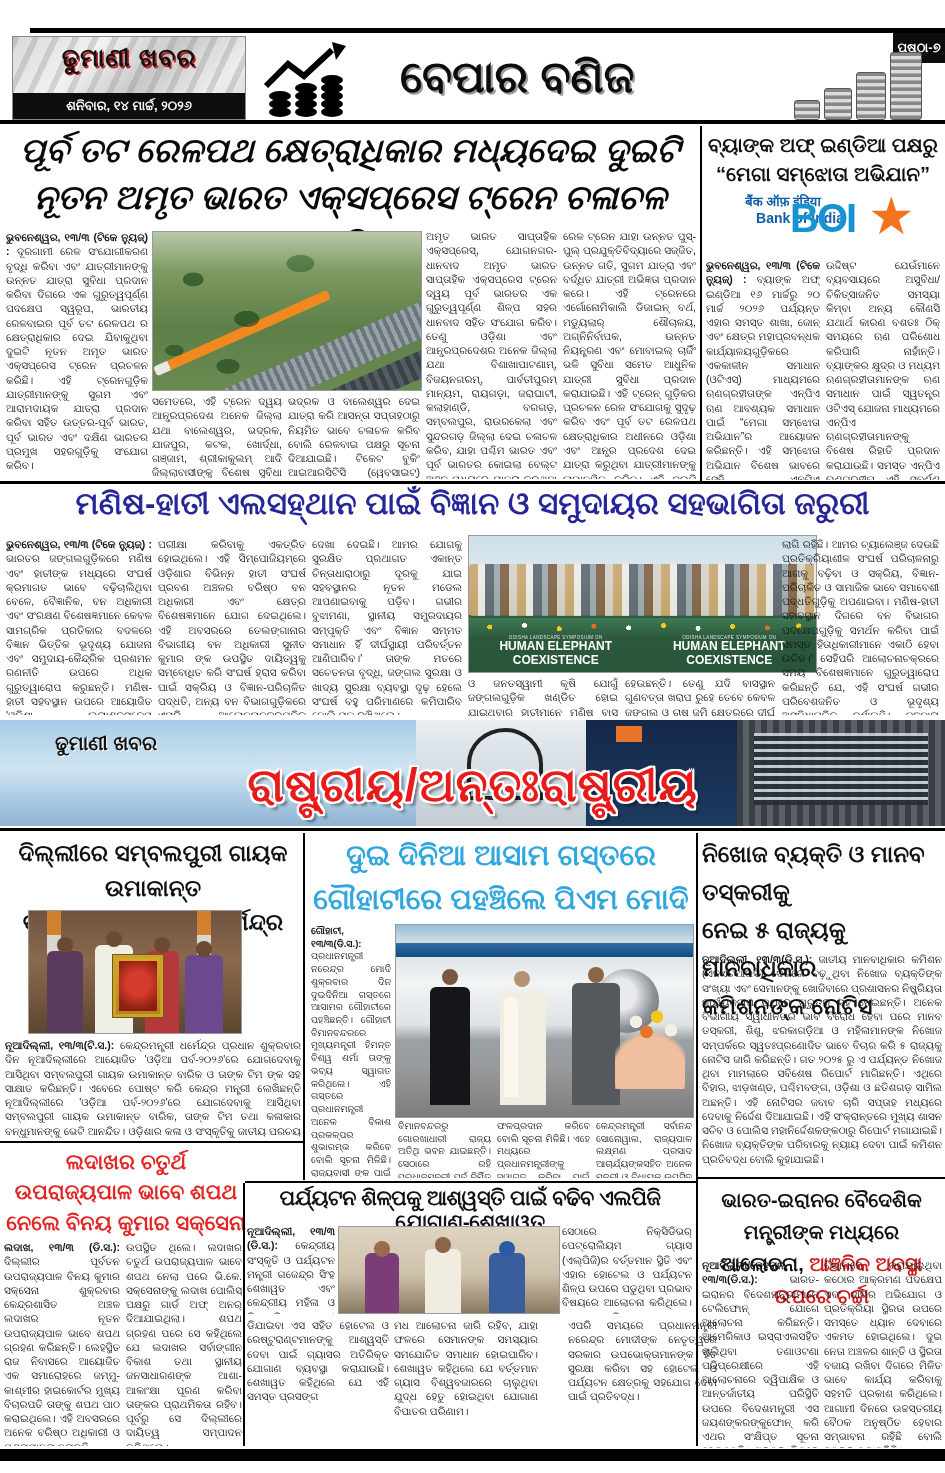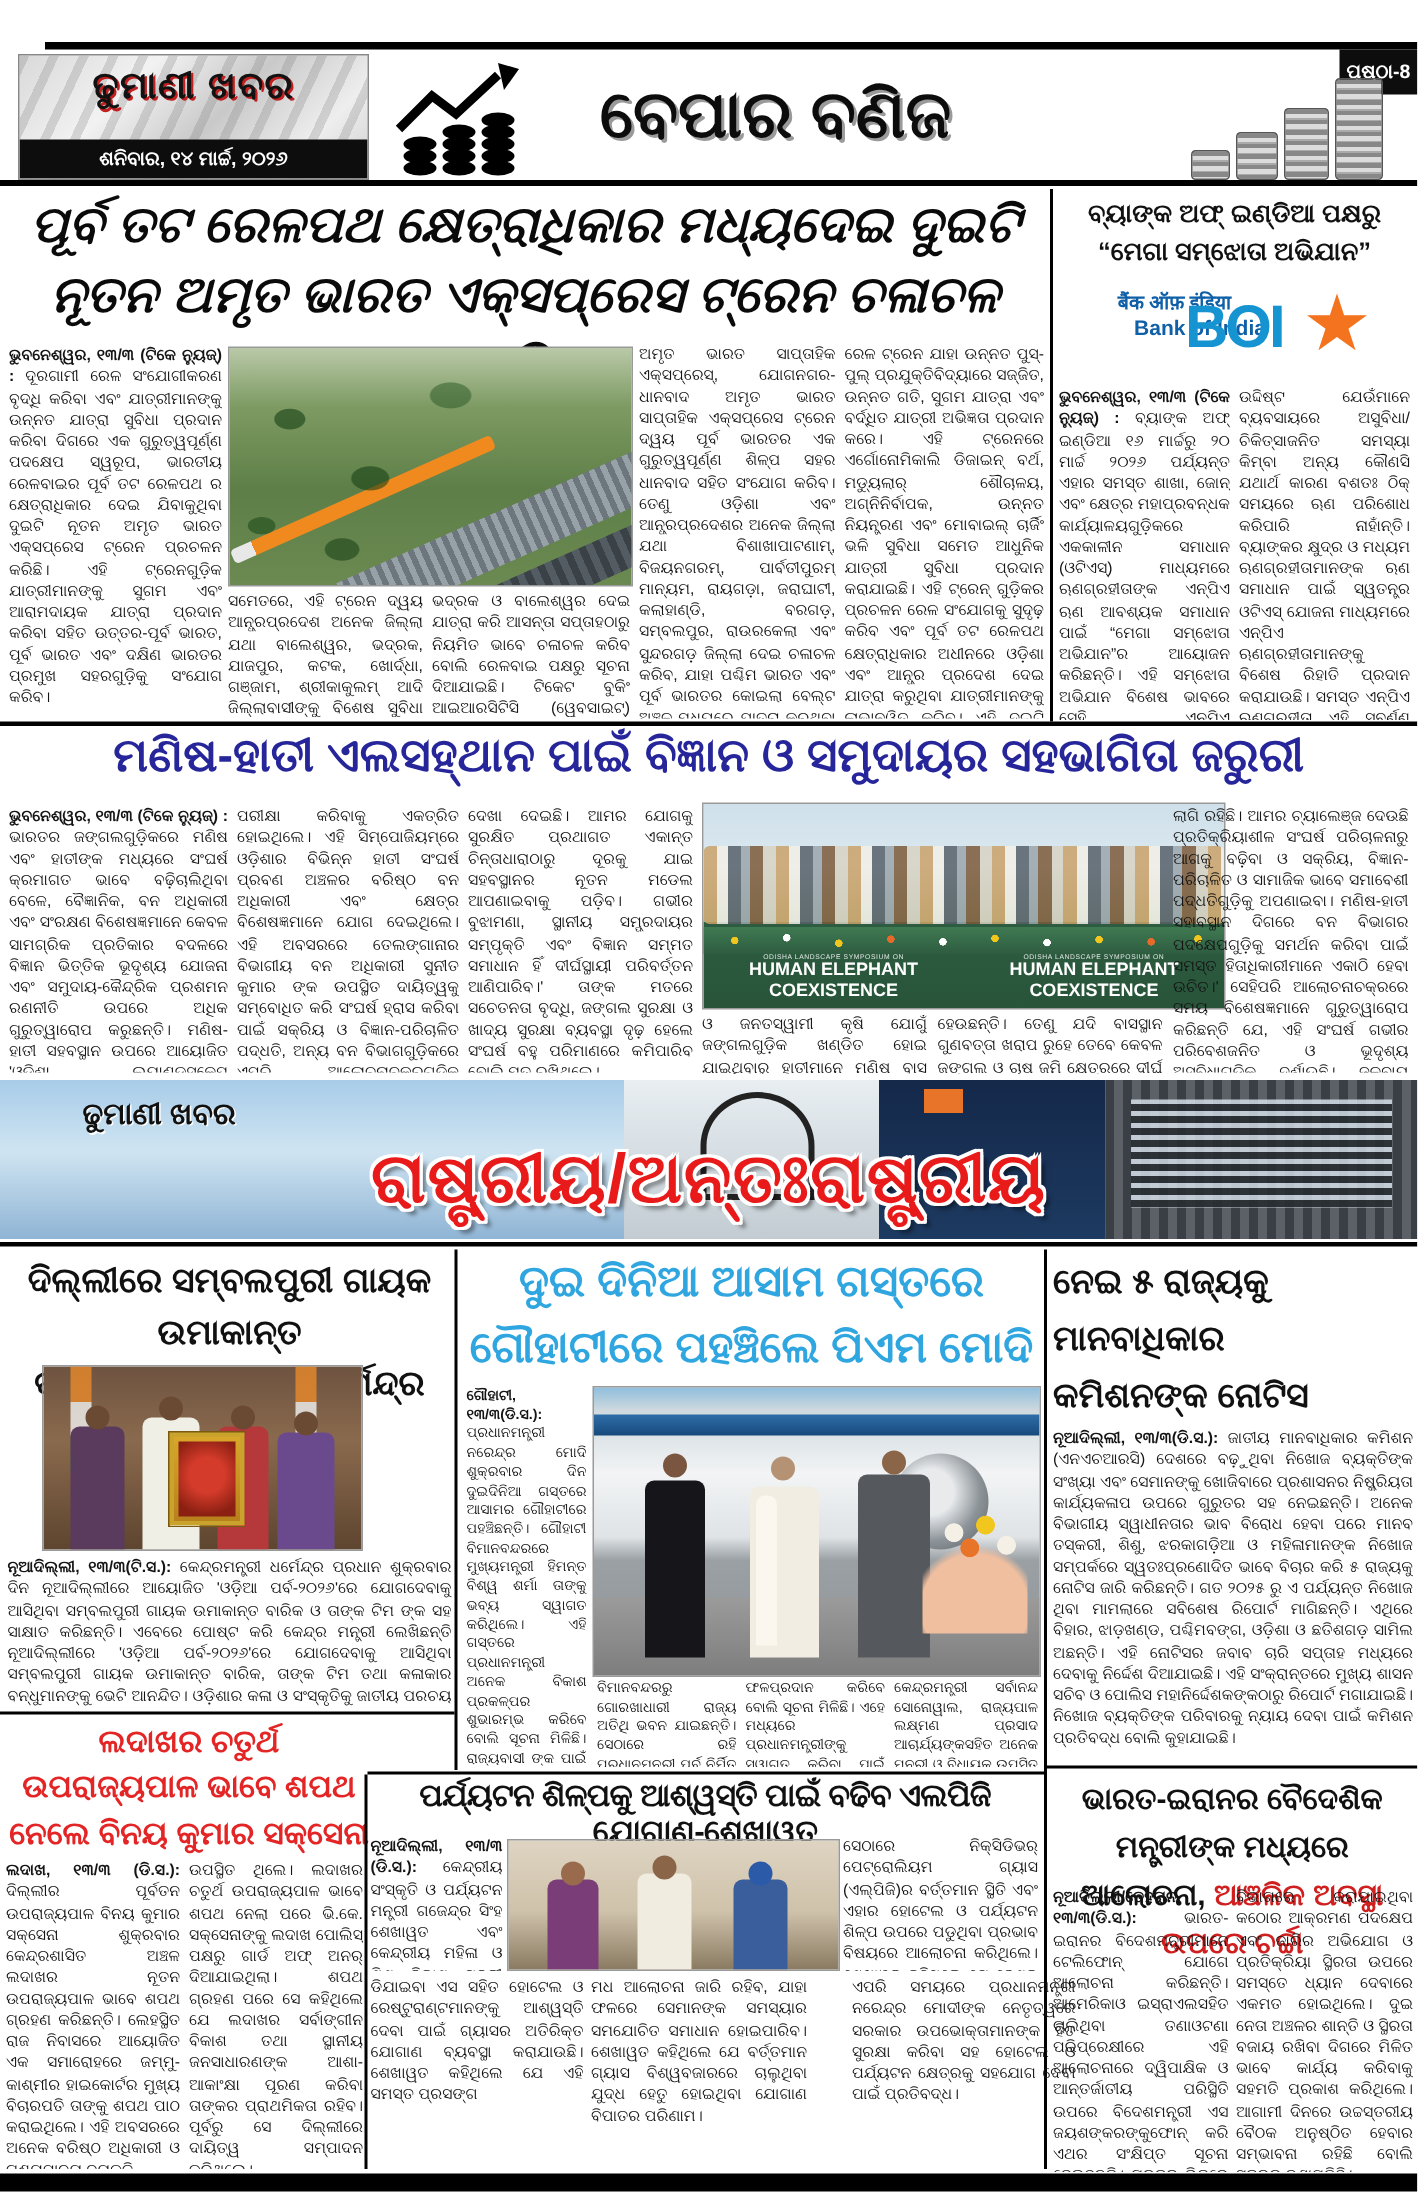--- a/index.html
+++ b/index.html
@@ -24,21 +24,21 @@
   .coin-stack{position:absolute;bottom:0;background:
      repeating-linear-gradient(180deg,#888 0 3px,#dcdcdc 3px 6px,#aaa 6px 7px);
      border:1px solid #555;border-radius:3px;}
   
   .col{position:absolute;text-align:justify;font-size:10.5px;line-height:1.36;color:#141414;overflow:hidden;}
   .col .dl{font-weight:bold;}
   .small{font-size:9.5px;line-height:1.34;}
   
   #lead-headline{left:0;top:127px;width:700px;text-align:center;font-size:34px;font-weight:bold;
      line-height:1.38;color:#0a0a0a;font-style:italic;}
-  #boi-headline{left:704px;top:131px;width:238px;text-align:center;font-size:17px;font-weight:bold;line-height:1.45;}
+  #boi-headline{left:704px;top:131px;width:238px;text-align:center;font-size:20px;font-weight:bold;line-height:1.45;}
   #elephant-headline{left:0;top:486px;width:945px;text-align:center;font-size:31px;font-weight:bold;color:#26269a;}
   #pradhan-headline{left:4px;top:836px;width:298px;text-align:center;font-size:23px;font-weight:bold;line-height:1.5;}
   #modi-headline{left:306px;top:834px;width:390px;text-align:center;font-size:29px;font-weight:bold;
      color:#2fa6df;line-height:1.5;}
   #nhrc-headline{left:702px;top:836px;width:242px;text-align:left;font-size:23px;font-weight:bold;line-height:1.65;}
   #ladakh-headline{left:2px;top:1147px;width:248px;text-align:center;font-size:21px;font-weight:bold;
      color:#e42525;line-height:1.45;}
   #tourism-headline{left:245px;top:1186px;width:450px;text-align:center;font-size:21px;font-weight:bold;
      letter-spacing:-0.5px;}
   #iran-headline{left:698px;top:1184px;width:247px;text-align:center;font-size:20px;font-weight:bold;line-height:1.6;}
@@ -162,21 +162,21 @@
       <ellipse cx="74" cy="72" rx="11" ry="5" fill="#000"></ellipse>
         <ellipse cx="74" cy="64" rx="11" ry="5" fill="#000"></ellipse>
         <ellipse cx="74" cy="56" rx="11" ry="5" fill="#000"></ellipse>
         <ellipse cx="74" cy="48" rx="11" ry="5" fill="#000"></ellipse>
         <ellipse cx="74" cy="40" rx="11" ry="5" fill="#000"></ellipse>
     </svg>
   </div>
 
   <div class="abs" id="section-title">ବେପାର ବଣିଜ</div>
 
-  <div class="abs" id="page-badge">ପୃଷ୍ଠା-8</div>
+  <div class="abs" id="page-badge">ପୃଷ୍ଠା-୭</div>
 
   <div class="abs" style="left:790px;top:50px;width:155px;height:70px;">
     <div class="coin-stack" style="left:4px;width:24px;height:18px;"></div>
     <div class="coin-stack" style="left:34px;width:26px;height:30px;"></div>
     <div class="coin-stack" style="left:66px;width:28px;height:46px;"></div>
     <div class="coin-stack" style="left:100px;width:30px;height:66px;"></div>
   </div>
 
   <div class="abs rule" style="left:0;top:120px;width:945px;height:4px;"></div>
 
@@ -333,20 +333,21 @@
     <div class="fig" style="left:176px;top:58px;width:48px;height:122px;background:#55585c;"></div>
       <div class="head" style="left:192px;top:42px;background:#8a6548;"></div>
     <div class="bouquet"></div>
   </div>
 
   <div class="col small" style="left:398px;top:1120px;width:93px;height:58px;">ବିମାନବନ୍ଦରରୁ ଗୋରଖାଧାରୀ ରାଜ୍ୟ ଅତିଥି ଭବନ ଯାଇଛନ୍ତି। ସେଠାରେ ରହି ପ୍ରଧାନମନ୍ତ୍ରୀ ପୂର୍ବ ନିର୍ମିତ ବିଭିନ୍ନ କାର୍ଯ୍ୟକ୍ରମରେ ଯୋଗ ଦେବେ।</div>
   <div class="col small" style="left:497px;top:1120px;width:93px;height:58px;">ଫଳପ୍ରଦାନ କରିବେ ବୋଲି ସୂଚନା ମିଳିଛି। ଏହେ ମଧ୍ୟରେ ପ୍ରଧାନମନ୍ତ୍ରୀଙ୍କୁ ସ୍ୱାଗତ କରିବା ପାଇଁ ବିମାନବନ୍ଦରରେ ଦିପକ ଶିଙ୍କର୍,</div>
   <div class="col small" style="left:596px;top:1120px;width:96px;height:58px;">କେନ୍ଦ୍ରମନ୍ତ୍ରୀ ସର୍ବାନନ୍ଦ ସୋନୋୱାଲ, ରାଜ୍ୟପାଳ ଲକ୍ଷ୍ମଣ ପ୍ରସାଦ ଆଚାର୍ଯ୍ୟଙ୍କସହିତ ଅନେକ ମନ୍ତ୍ରୀ ଓ ବିଧାୟକ ଉପସ୍ଥିତ ଥିଲେ।</div>
 
   <div class="abs" id="nhrc-headline">
+    <div>ନିଖୋଜ ବ୍ୟକ୍ତି ଓ ମାନବ ତସ୍କରୀକୁ</div>
     <div>ନେଇ ୫ ରାଜ୍ୟକୁ ମାନବାଧିକାର</div>
     <div>କମିଶନଙ୍କ ନୋଟିସ</div>
   </div>
   <div class="col" style="left:702px;top:952px;width:240px;height:222px;">
     <span class="dl">ନୂଆଦିଲ୍ଲୀ, ୧୩/୩(ଡି.ସ.):</span>
     <span>ଜାତୀୟ ମାନବାଧିକାର କମିଶନ (ଏନଏଚଆରସି) ଦେଶରେ ବଢ଼ୁଥିବା ନିଖୋଜ ବ୍ୟକ୍ତିଙ୍କ ସଂଖ୍ୟା ଏବଂ ସେମାନଙ୍କୁ ଖୋଜିବାରେ ପ୍ରଶାସନର ନିଷ୍କ୍ରିୟତା କାର୍ଯ୍ୟକଳାପ ଉପରେ ଗୁରୁତର ସହ ନେଇଛନ୍ତି। ଅନେକ ବିଭାଗୀୟ ସ୍ୱାଧୀନତାର ଭାବ ବିରୋଧ ହେବା ପରେ ମାନବ ତସ୍କରୀ, ଶିଶୁ, ଝରକାଗଡ଼ିଆ ଓ ମହିଳାମାନଙ୍କ ନିଖୋଜ ସମ୍ପର୍କରେ ସ୍ୱତଃପ୍ରଣୋଦିତ ଭାବେ ବିଚାର କରି ୫ ରାଜ୍ୟକୁ ନୋଟିସ ଜାରି କରିଛନ୍ତି। ଗତ ୨୦୨୫ ରୁ ଏ ପର୍ଯ୍ୟନ୍ତ ନିଖୋଜ ଥିବା ମାମଲାରେ ସବିଶେଷ ରିପୋର୍ଟ ମାଗିଛନ୍ତି। ଏଥିରେ ବିହାର, ଝାଡ଼ଖଣ୍ଡ, ପଶ୍ଚିମବଙ୍ଗ, ଓଡ଼ିଶା ଓ ଛତିଶଗଡ଼ ସାମିଲ ଅଛନ୍ତି। ଏହି ନୋଟିସର ଜବାବ ଚାରି ସପ୍ତାହ ମଧ୍ୟରେ ଦେବାକୁ ନିର୍ଦ୍ଦେଶ ଦିଆଯାଇଛି। ଏହି ସଂକ୍ରାନ୍ତରେ ମୁଖ୍ୟ ଶାସନ ସଚିବ ଓ ପୋଲିସ ମହାନିର୍ଦ୍ଦେଶକଙ୍କଠାରୁ ରିପୋର୍ଟ ମଗାଯାଇଛି। ନିଖୋଜ ବ୍ୟକ୍ତିଙ୍କ ପରିବାରକୁ ନ୍ୟାୟ ଦେବା ପାଇଁ କମିଶନ ପ୍ରତିବଦ୍ଧ ବୋଲି କୁହାଯାଇଛି।</span>
   </div>
 
   <div class="abs rule" style="left:697px;top:1177px;width:248px;height:2px;"></div>
 

